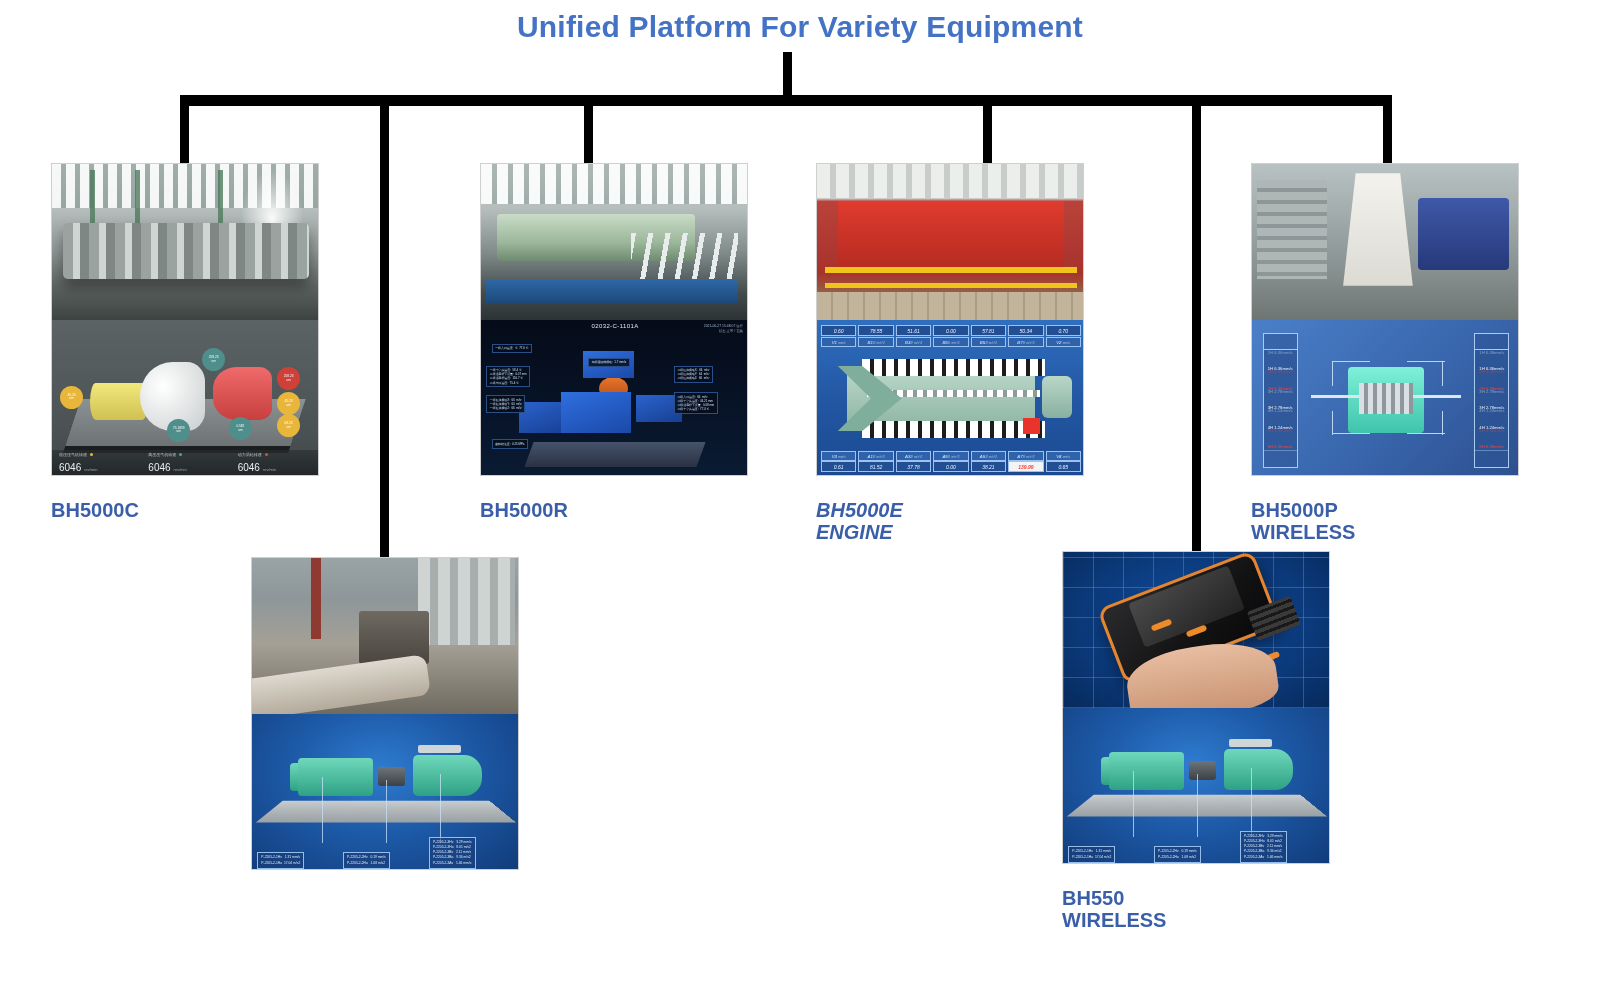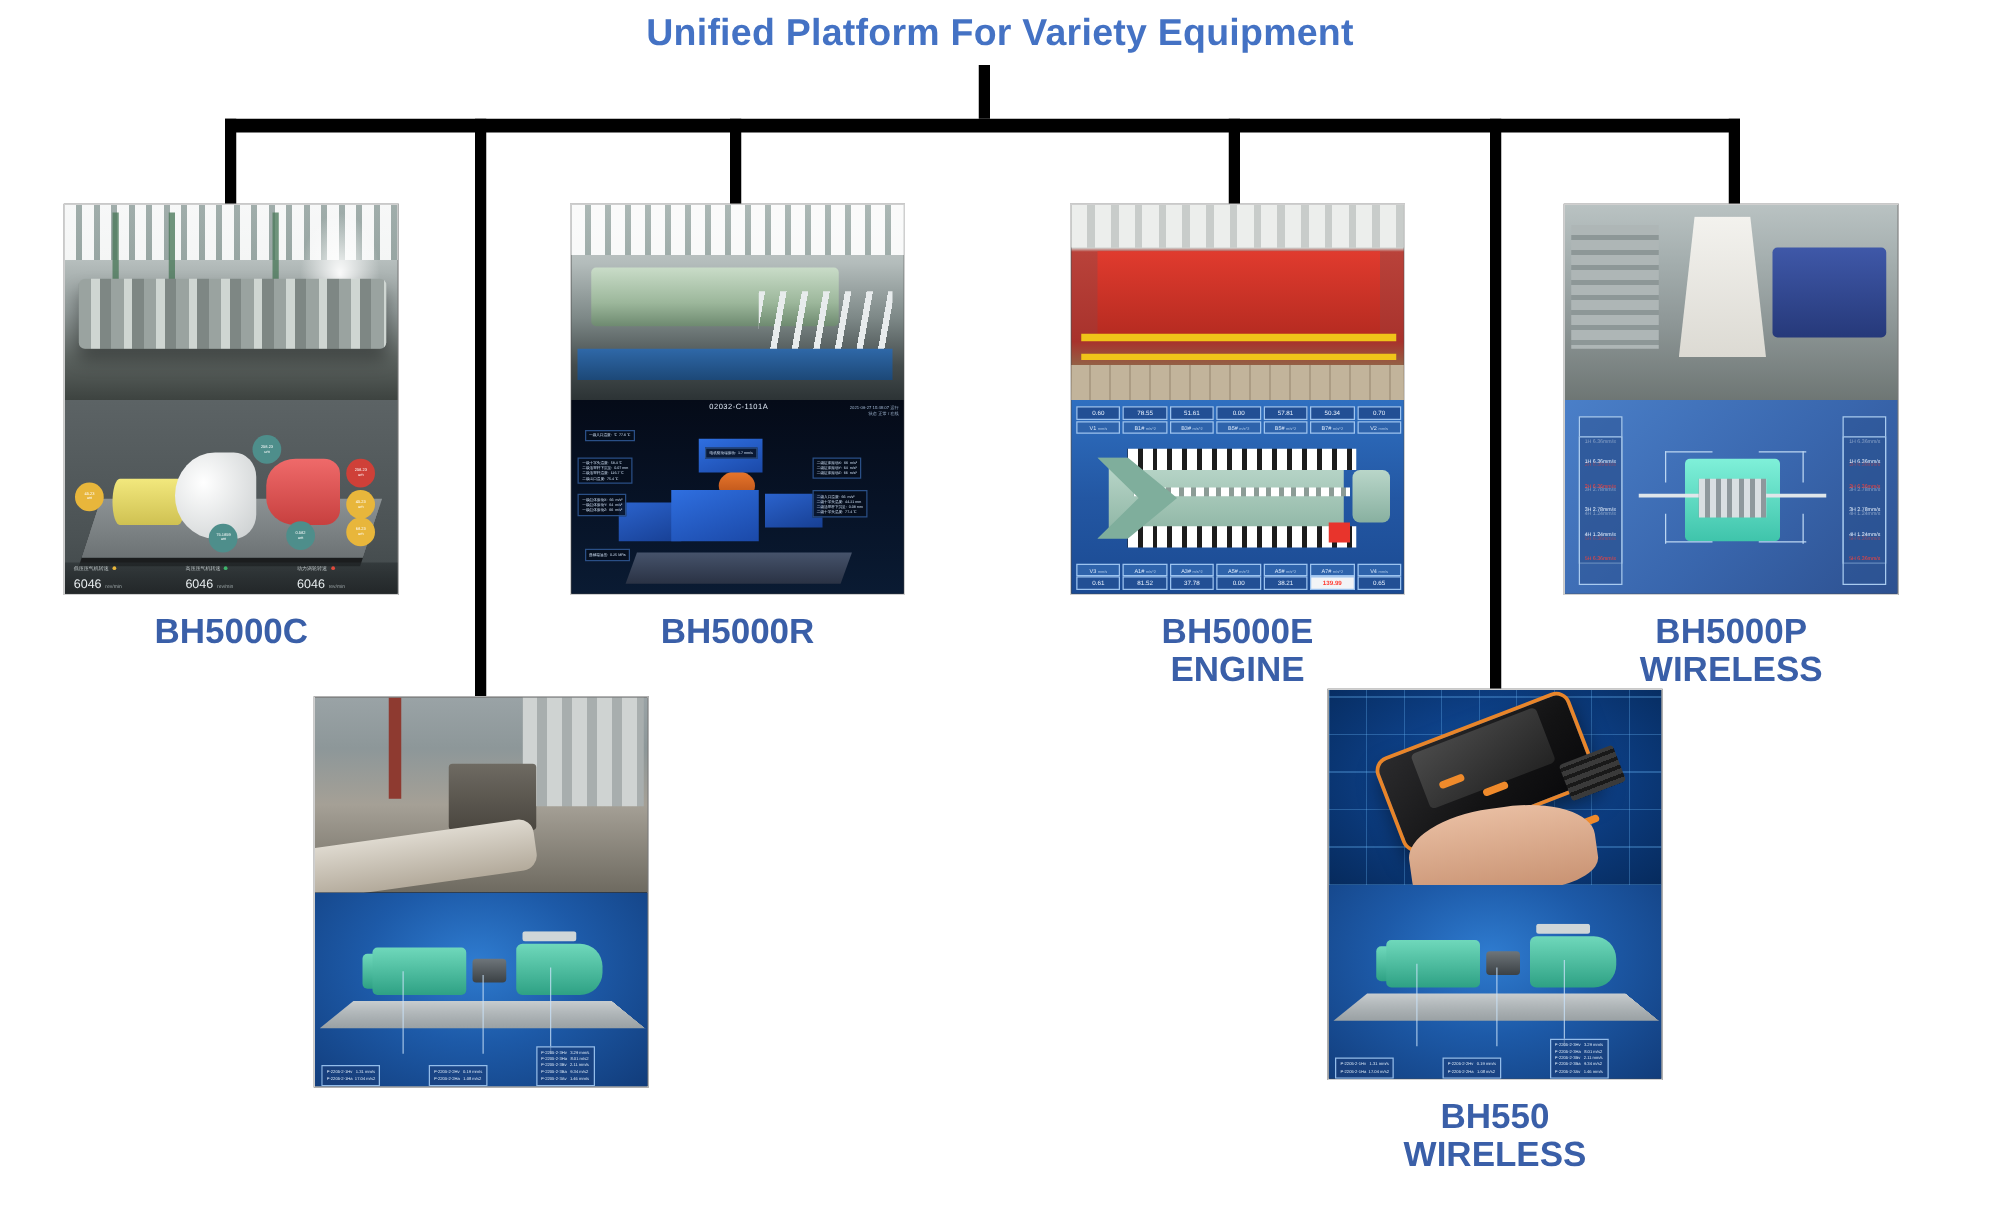--- a/index.html
+++ b/index.html
@@ -28,24 +28,23 @@
   
   .node { position: absolute; width: 268px; }
   .node-frame {
     width: 268px; height: 313px;
     border: 1px solid #cfcfcf;
     overflow: hidden;
     position: relative;
     background: #222;
   }
   .node-label {
-    margin-top: 13px;
-    text-align: center;
+    margin-top: 23px;
     color: #3A5FA8;
-    font-size: 28px;
+    font-size: 20px;
     font-weight: bold;
     line-height: 1.12;
   }
   .node-label .ln2 { display: block; }
 
   
   .photo { position: absolute; left: 0; top: 0; width: 268px; height: 156px; overflow: hidden; }
   .hmi   { position: absolute; left: 0; top: 156px; width: 268px; height: 157px; overflow: hidden; }
 
   
@@ -319,21 +318,21 @@
           </div>
         </div>
       </div>
     </div>
   </div>
   <div class="node-label">
     <span>BH5000C</span>
   </div>
 </div>
 
-<div class="node" style="left:456px;top:163px;">
+<div class="node" style="left:480px;top:163px;">
   <div class="node-frame">
     <div class="photo">
       <div class="ph-recip">
           <div class="body"></div>
           <div class="pipes"></div>
           <div class="skid"></div>
         </div>
     </div>
     <div class="hmi">
       <div class="hmi-r">
@@ -366,21 +365,21 @@
         <div class="tag" style="left:4%;top:76%;">曲轴箱油压:  0.25 MPa</div>
         <div class="tag" style="left:40%;top:24%;">电机驱动端振动:  1.7 mm/s</div>
       </div>
     </div>
   </div>
   <div class="node-label">
     <span>BH5000R</span>
   </div>
 </div>
 
-<div class="node" style="left:856px;top:163px;">
+<div class="node" style="left:816px;top:163px;font-style:italic;">
   <div class="node-frame">
     <div class="photo">
       <div class="ph-engine">
           <div class="red1"></div>
           <div class="rail"></div>
           <div class="rail2"></div>
           <div class="floor"></div>
         </div>
     </div>
     <div class="hmi">

